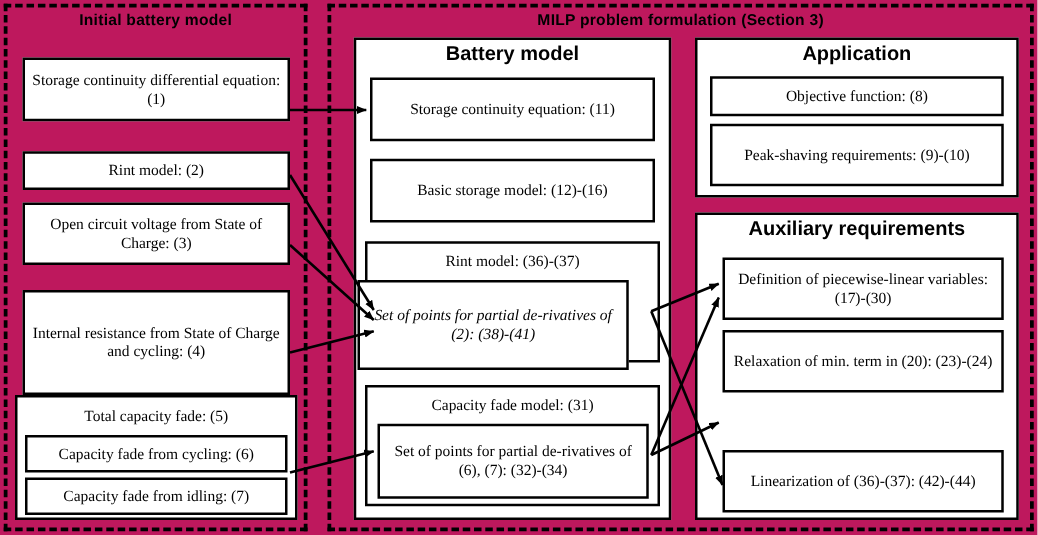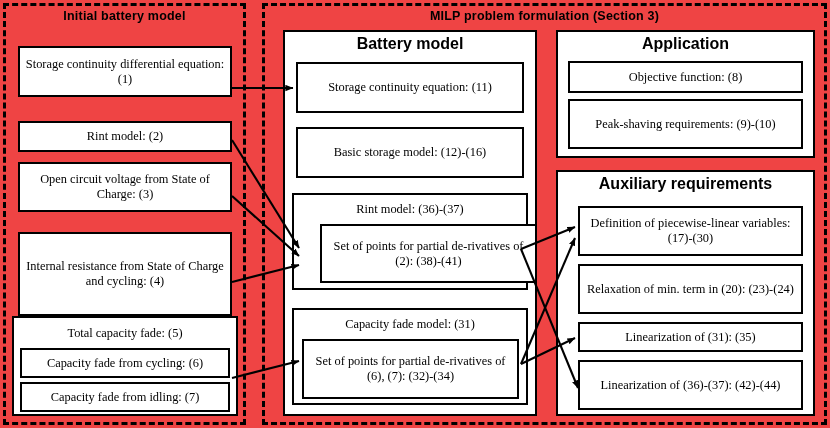--- a/index.html
+++ b/index.html
@@ -1,17 +1,17 @@
 <!DOCTYPE html>
 <html><head>
 <meta charset="utf-8">
 <style>
   html,body{margin:0;padding:0;background:#ffffff;}
   body{width:830px;height:428px;font-family:"Liberation Serif",serif;color:#000;}
-  #canvas{position:relative;width:830px;height:428px;overflow:hidden;background:#ef4444;}
+  #canvas{position:relative;width:830px;height:428px;overflow:hidden;background:#be185d;}
 
   .dashed-group{position:absolute;border:3px dashed #000;box-sizing:border-box;background:transparent;}
   .group-title{position:absolute;left:0;right:0;text-align:center;font-family:"Liberation Sans",sans-serif;
                font-weight:bold;font-size:12.5px;line-height:15px;letter-spacing:.2px;}
 
   .solid-group{position:absolute;border:2.5px solid #000;box-sizing:border-box;background:#fff;}
   .solid-group > .sg-title{position:absolute;left:0;right:0;top:5px;text-align:center;
                font-family:"Liberation Sans",sans-serif;font-weight:bold;font-size:16px;line-height:14px;}
 
   .node{position:absolute;border:2.2px solid #000;box-sizing:border-box;background:#fff;
@@ -52,38 +52,37 @@
   <div class="solid-group" style="left:283px;top:30px;width:254px;height:386px;">
     <div class="sg-title">Battery model</div>
   </div>
 
   <div class="node" style="left:296px;top:62px;width:228px;height:51px;">Storage continuity equation: (11)</div>
 
   <div class="node" style="left:296px;top:127px;width:228px;height:51px;">Basic storage model: (12)-(16)</div>
 
   <div class="solid-group" style="left:292px;top:193px;width:236px;height:97px;"></div>
   <div class="node plain-label" style="left:298px;top:197px;width:224px;height:24px;">Rint model: (36)-(37)</div>
-  <div class="node inner" style="left:320px;top:224px;width:217px;height:59px;">Set of points for partial de-rivatives of (2): (38)-(41)</div>
+  <div class="node inner" style="left:286px;top:224px;width:217px;height:72px;font-style:italic;">Set of points for partial de-rivatives of (2): (38)-(41)</div>
 
   <div class="solid-group" style="left:292px;top:308px;width:236px;height:97px;"></div>
   <div class="node plain-label" style="left:298px;top:312px;width:224px;height:24px;">Capacity fade model: (31)</div>
   <div class="node inner" style="left:302px;top:339px;width:217px;height:60px;">Set of points for partial de-rivatives of (6), (7): (32)-(34)</div>
 
   <div class="solid-group" style="left:556px;top:30px;width:259px;height:128px;">
     <div class="sg-title">Application</div>
   </div>
   <div class="node" style="left:568px;top:61px;width:235px;height:32px;">Objective function: (8)</div>
   <div class="node" style="left:568px;top:99px;width:235px;height:50px;">Peak-shaving requirements: (9)-(10)</div>
 
   <div class="solid-group" style="left:556px;top:170px;width:259px;height:246px;">
     <div class="sg-title">Auxiliary requirements</div>
   </div>
   <div class="node" style="left:578px;top:206px;width:225px;height:50px;">Definition of piecewise-linear variables: (17)-(30)</div>
   <div class="node" style="left:578px;top:264px;width:225px;height:50px;">Relaxation of min. term in (20): (23)-(24)</div>
-  <div class="node" style="left:578px;top:322px;width:225px;height:30px;">Linearization of (31): (35)</div>
   <div class="node" style="left:578px;top:360px;width:225px;height:50px;">Linearization of (36)-(37): (42)-(44)</div>
 
   <svg class="svg-layer" viewBox="0 0 830 428" xmlns="http://www.w3.org/2000/svg">
     <defs>
       <marker id="ah" markerWidth="9" markerHeight="9" refX="7.6" refY="3.2" orient="auto" markerUnits="userSpaceOnUse">
         <path d="M0,0 L8,3.2 L0,6.4 z" fill="#000"></path>
       </marker>
     </defs>
     <g stroke="#000" stroke-width="2.1" fill="none" marker-end="url(#ah)">
       <path d="M232,88 L293,88"></path>

